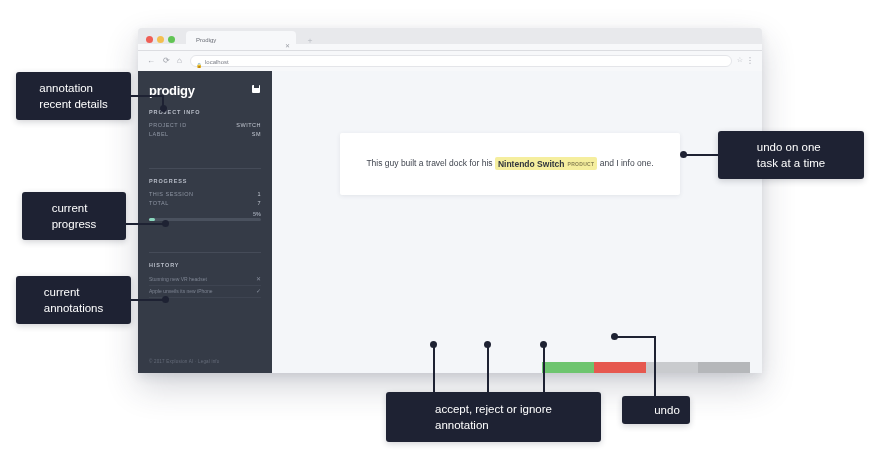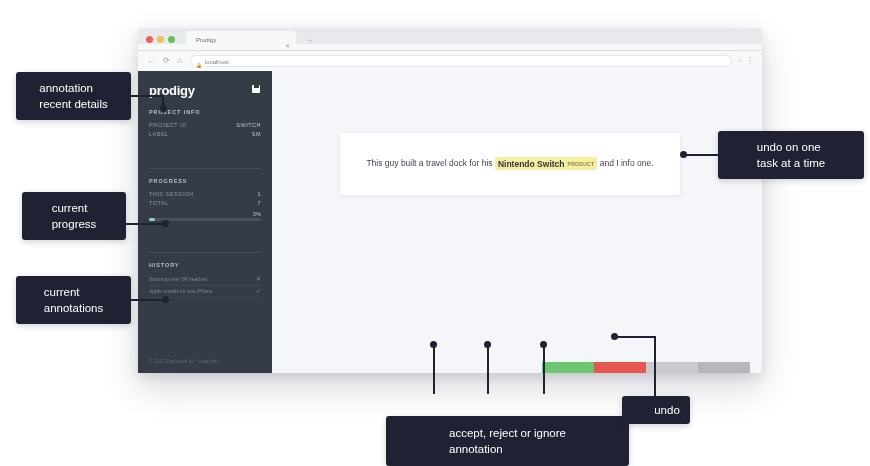--- a/index.html
+++ b/index.html
@@ -148,21 +148,21 @@
     padding:7px 10px;box-sizing:border-box;
     box-shadow:0 2px 6px rgba(30,34,51,.20);
   }
   .lead{position:absolute;background:#1e2233;}
   .lead-dot{position:absolute;width:7px;height:7px;border-radius:50%;background:#1e2233;}
 
   #co-details{left:16px;top:72px;width:115px;height:48px;}
   #co-progress{left:22px;top:192px;width:104px;height:48px;}
   #co-recent{left:16px;top:276px;width:115px;height:48px;}
   #co-focus{left:718px;top:131px;width:146px;height:48px;}
-  #co-actions{left:386px;top:392px;width:243px;height:50px;margin-top:24px;}
+  #co-actions{left:386px;top:392px;width:215px;height:50px;}
   #co-undo{left:622px;top:396px;width:68px;height:28px;padding-left:32px;}
 </style>
 </head>
 <body>
 
 <div id="browser-window">
 
   <div id="titlebar">
     <div class="tab-strip-fill"></div>
     <span class="dot red"></span>

